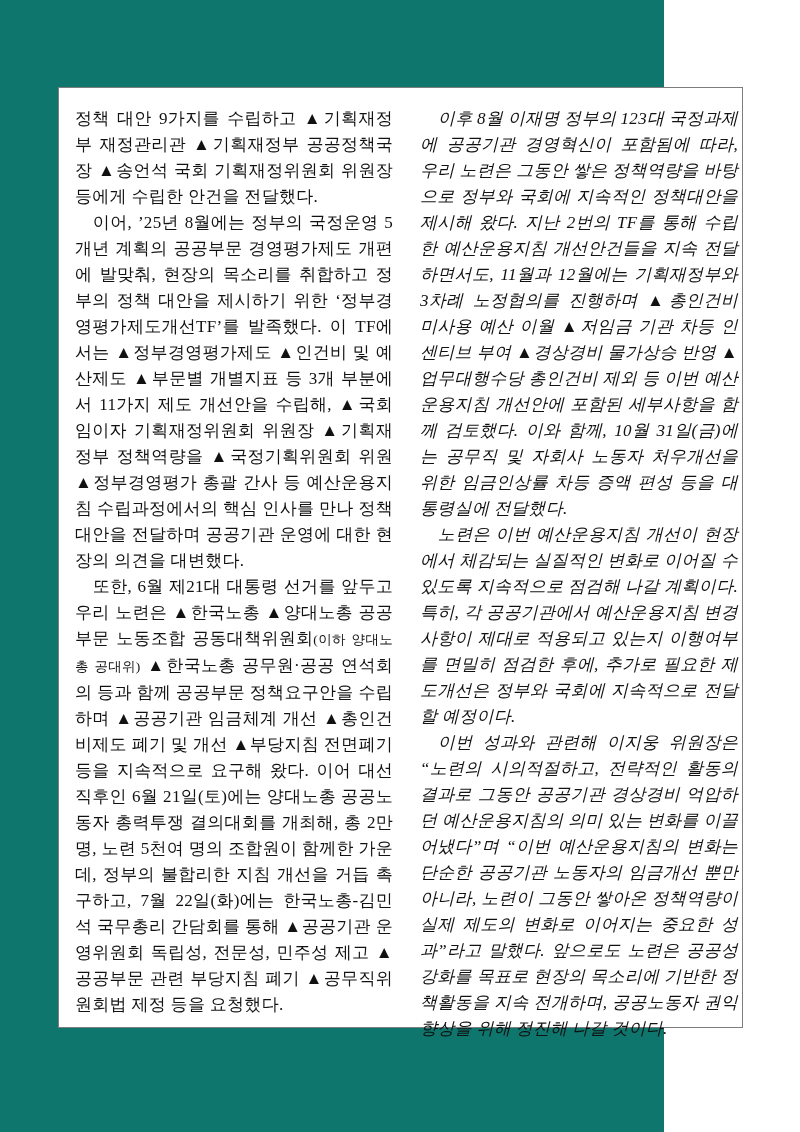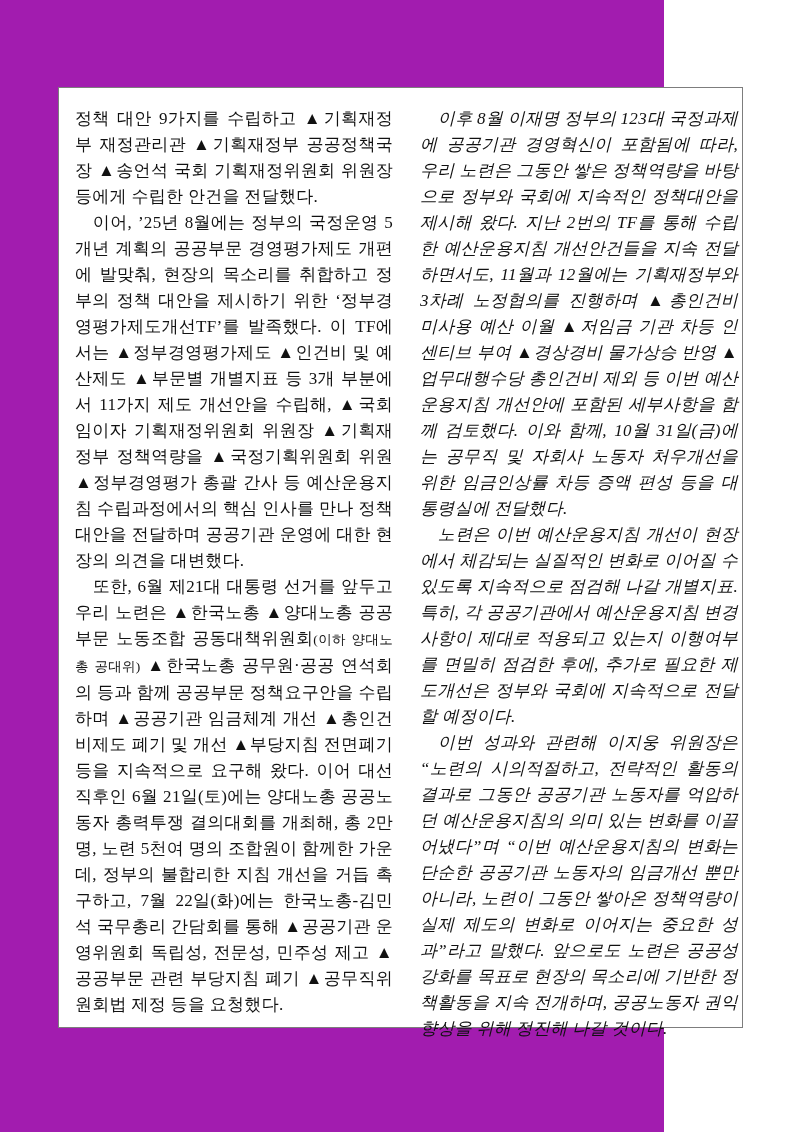--- a/index.html
+++ b/index.html
@@ -11,21 +11,21 @@
     position: relative;
     width: 800px;
     height: 1132px;
     font-family: "Liberation Serif", "DejaVu Serif", serif;
     color: #111111;
   }
   .page {
     position: absolute;
     left: 0; top: 0;
     width: 664px; height: 1132px;
-    background: #a21caf;
+    background: #0f766e;
   }
   .frame {
     position: absolute;
     left: 58px;
     top: 87px;
     width: 685px;
     height: 941px;
     border: 1px solid #7d7d7d;
     box-sizing: border-box;
     background: #ffffff;
@@ -56,18 +56,18 @@
   <div class="frame">
 
     <div class="col col-left">
       <p class="para no-indent">정책 대안 9가지를 수립하고 ▲기획재정부 재정관리관 ▲기획재정부 공공정책국장 ▲송언석 국회 기획재정위원회 위원장 등에게 수립한 안건을 전달했다.</p>
       <p class="para">이어, ’25년 8월에는 정부의 국정운영 5개년 계획의 공공부문 경영평가제도 개편에 발맞춰, 현장의 목소리를 취합하고 정부의 정책 대안을 제시하기 위한 ‘정부경영평가제도개선TF’를 발족했다. 이 TF에서는 ▲정부경영평가제도 ▲인건비 및 예산제도 ▲부문별 개별지표 등 3개 부분에서 11가지 제도 개선안을 수립해, ▲국회 임이자 기획재정위원회 위원장 ▲기획재정부 정책역량을 ▲국정기획위원회 위원 ▲정부경영평가 총괄 간사 등 예산운용지침 수립과정에서의 핵심 인사를 만나 정책 대안을 전달하며 공공기관 운영에 대한 현장의 의견을 대변했다.</p>
       <p class="para"><span>또한, 6월 제21대 대통령 선거를 앞두고 우리 노련은 ▲한국노총 ▲양대노총 공공부문 노동조합 공동대책위원회</span><span class="small-inline">(이하 양대노총 공대위)</span><span> ▲한국노총 공무원·공공 연석회의 등과 함께 공공부문 정책요구안을 수립하며 ▲공공기관 임금체계 개선 ▲총인건비제도 폐기 및 개선 ▲부당지침 전면폐기 등을 지속적으로 요구해 왔다. 이어 대선 직후인 6월 21일(토)에는 양대노총 공공노동자 총력투쟁 결의대회를 개최해, 총 2만 명, 노련 5천여 명의 조합원이 함께한 가운데, 정부의 불합리한 지침 개선을 거듭 촉구하고, 7월 22일(화)에는 한국노총-김민석 국무총리 간담회를 통해 ▲공공기관 운영위원회 독립성, 전문성, 민주성 제고 ▲공공부문 관련 부당지침 폐기 ▲공무직위원회법 제정 등을 요청했다.</span></p>
     </div>
 
     <div class="col col-right">
       <p class="para">이후 8월 이재명 정부의 123대 국정과제에 공공기관 경영혁신이 포함됨에 따라, 우리 노련은 그동안 쌓은 정책역량을 바탕으로 정부와 국회에 지속적인 정책대안을 제시해 왔다. 지난 2번의 TF를 통해 수립한 예산운용지침 개선안건들을 지속 전달하면서도, 11월과 12월에는 기획재정부와 3차례 노정협의를 진행하며 ▲총인건비 미사용 예산 이월 ▲저임금 기관 차등 인센티브 부여 ▲경상경비 물가상승 반영 ▲업무대행수당 총인건비 제외 등 이번 예산운용지침 개선안에 포함된 세부사항을 함께 검토했다. 이와 함께, 10월 31일(금)에는 공무직 및 자회사 노동자 처우개선을 위한 임금인상률 차등 증액 편성 등을 대통령실에 전달했다.</p>
-      <p class="para">노련은 이번 예산운용지침 개선이 현장에서 체감되는 실질적인 변화로 이어질 수 있도록 지속적으로 점검해 나갈 개별지표. 특히, 각 공공기관에서 예산운용지침 변경사항이 제대로 적용되고 있는지 이행여부를 면밀히 점검한 후에, 추가로 필요한 제도개선은 정부와 국회에 지속적으로 전달할 예정이다.</p>
-      <p class="para">이번 성과와 관련해 이지웅 위원장은 “노련의 시의적절하고, 전략적인 활동의 결과로 그동안 공공기관 노동자를 억압하던 예산운용지침의 의미 있는 변화를 이끌어냈다”며 “이번 예산운용지침의 변화는 단순한 공공기관 노동자의 임금개선 뿐만 아니라, 노련이 그동안 쌓아온 정책역량이 실제 제도의 변화로 이어지는 중요한 성과”라고 말했다. 앞으로도 노련은 공공성 강화를 목표로 현장의 목소리에 기반한 정책활동을 지속 전개하며, 공공노동자 권익 향상을 위해 정진해 나갈 것이다.</p>
+      <p class="para">노련은 이번 예산운용지침 개선이 현장에서 체감되는 실질적인 변화로 이어질 수 있도록 지속적으로 점검해 나갈 계획이다. 특히, 각 공공기관에서 예산운용지침 변경사항이 제대로 적용되고 있는지 이행여부를 면밀히 점검한 후에, 추가로 필요한 제도개선은 정부와 국회에 지속적으로 전달할 예정이다.</p>
+      <p class="para">이번 성과와 관련해 이지웅 위원장은 “노련의 시의적절하고, 전략적인 활동의 결과로 그동안 공공기관 경상경비 억압하던 예산운용지침의 의미 있는 변화를 이끌어냈다”며 “이번 예산운용지침의 변화는 단순한 공공기관 노동자의 임금개선 뿐만 아니라, 노련이 그동안 쌓아온 정책역량이 실제 제도의 변화로 이어지는 중요한 성과”라고 말했다. 앞으로도 노련은 공공성 강화를 목표로 현장의 목소리에 기반한 정책활동을 지속 전개하며, 공공노동자 권익 향상을 위해 정진해 나갈 것이다.</p>
     </div>
 
   </div>
 </div>
 
 </body></html>

